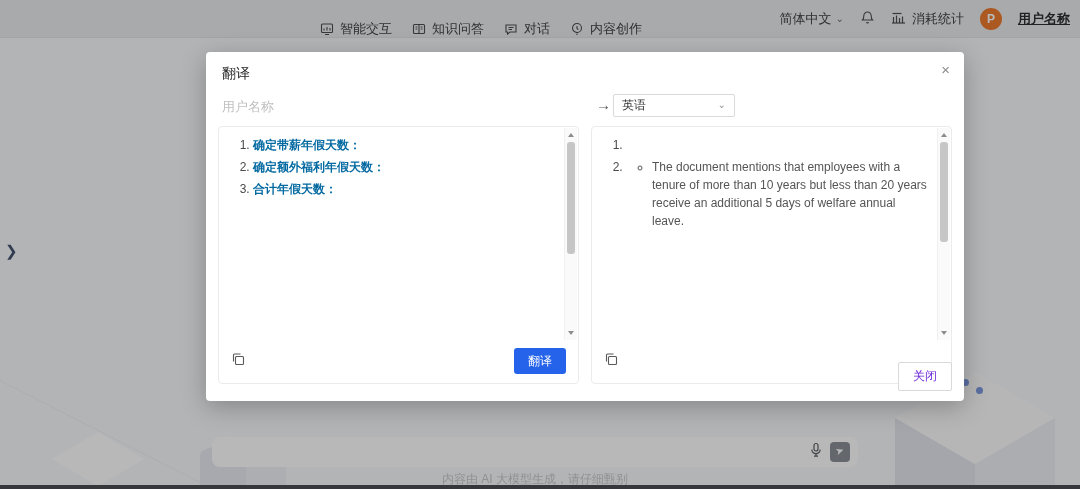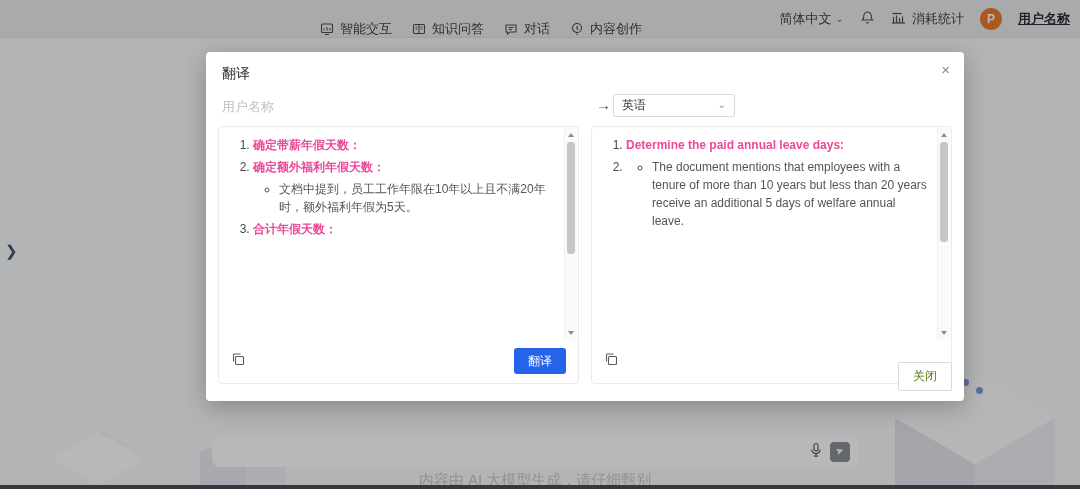--- a/index.html
+++ b/index.html
@@ -40,21 +40,21 @@
   .d-dot{width:7px;height:7px;border-radius:50%;background:#7d9ae0;}
   .d-cube{left:52px;top:432px;width:92px;height:54px;background:#ffffff;clip-path:polygon(50% 0,100% 50%,50% 100%,0 50%);}
   .d-cyl1{left:200px;top:446px;width:46px;height:60px;background:#e9ebf1;border-radius:23px/9px;}
   .d-cyl2{left:246px;top:460px;width:40px;height:50px;background:#eff1f6;border-radius:20px/8px;}
 
   .chat-input{position:absolute;left:212px;top:437px;width:646px;height:30px;background:#ffffff;
               border-radius:8px;box-sizing:border-box;display:flex;align-items:center;justify-content:flex-end;
               gap:8px;padding-right:8px;}
   .send-btn{width:20px;height:20px;border-radius:4px;background:#8b9097;display:flex;align-items:center;justify-content:center;}
   .send-btn span{color:#fff;font-size:10px;line-height:1;transform:rotate(-18deg) translateY(-1px);}
-  .disclaimer{position:absolute;left:212px;top:471px;width:646px;text-align:center;font-size:15px;color:#c8c9cc;}
+  .disclaimer{position:absolute;left:212px;top:471px;width:646px;text-align:center;font-size:12px;color:#c8c9cc;}
   .bottom-strip{position:absolute;left:0;top:485px;width:1080px;height:4px;background:#4a4d52;}
 
   
   .overlay{position:absolute;left:0;top:0;width:1080px;height:489px;background:rgba(0,0,0,0.28);z-index:10;}
 
   
   .modal{position:absolute;left:160px;top:52px;width:758px;height:349px;background:#fff;border-radius:4px;
          box-shadow:0 6px 24px rgba(0,0,0,0.25);z-index:20;box-sizing:border-box;margin-left:46px;}
   .modal-title{position:absolute;left:16px;top:13px;font-size:14px;color:#262626;}
   .modal-close{position:absolute;right:14px;top:10px;font-size:15px;color:#8c8c8c;cursor:pointer;line-height:1;}
@@ -66,35 +66,35 @@
               padding:0 8px;font-size:12px;color:#333;background:#fff;cursor:pointer;}
   .tgt-select .chev{font-size:10px;color:#999;transform:translateY(-1px);}
 
   .panels{position:absolute;left:12px;top:74px;right:12px;height:258px;display:flex;gap:12px;}
   .panel{flex:1;border:1px solid #ebebeb;border-radius:4px;position:relative;box-sizing:border-box;background:#fff;}
   .text-area{position:absolute;left:0;top:0;right:0;height:214px;overflow:hidden;
              padding:9px 24px 0 12px;box-sizing:border-box;font-size:12px;line-height:1.5;color:#4a4a4a;}
   .text-area p{margin:0 0 6px;}
   .text-area ol{margin:0;padding-left:22px;}
   .text-area ol>li{margin-bottom:4px;}
-  .text-area strong{color:#ec4899;}
+  .text-area strong{color:#0369a1;}
   .text-area ul{list-style:circle;margin:4px 0 4px;padding-left:26px;color:#555;}
   .text-area ul>li{margin-bottom:3px;}
   .sb{position:absolute;top:1px;right:1px;bottom:43px;width:12px;background:#fafafa;border-left:1px solid #f0f0f0;}
   .sb .tri-up,.sb .tri-dn{position:absolute;left:3px;width:0;height:0;border-left:3px solid transparent;border-right:3px solid transparent;}
   .sb .tri-up{top:5px;border-bottom:4px solid #8c8c8c;}
   .sb .tri-dn{bottom:5px;border-top:4px solid #8c8c8c;}
   .sb .thumb{position:absolute;left:2px;width:8px;background:#c6c6c6;border-radius:3px;}
   .panel-footer{position:absolute;left:12px;right:12px;bottom:8px;height:28px;display:flex;align-items:center;justify-content:space-between;}
   .copy-icon{cursor:pointer;display:block;}
   .translate-btn{width:52px;height:26px;background:#2563eb;border:none;border-radius:3px;color:#fff;
                  font-size:12px;cursor:pointer;display:flex;align-items:center;justify-content:center;
                  font-family:inherit;}
   .modal-footer-btn{position:absolute;right:12px;bottom:10px;padding:5px 14px;background:#fff;border:1px solid #d9d9d9;
-              border-radius:2px;font-size:12px;color:#4d7c0f;cursor:pointer;font-family:inherit;}
+              border-radius:2px;font-size:12px;color:#6d28d9;cursor:pointer;font-family:inherit;}
 </style>
 </head>
 <body>
 
 <div class="stage">
 
   <div class="topbar">
     <div class="nav">
       <div class="nav-item">
         <span>
@@ -204,23 +204,20 @@
     <div class="panels">
 
       <div class="panel">
         <div class="text-area">
           <ol>
             <li>
               <strong>确定带薪年假天数：</strong>
             </li>
             <li>
               <strong>确定额外福利年假天数：</strong>
-              <ul>
-                  <li>文档中提到，员工工作年限在10年以上且不满20年时，额外福利年假为5天。</li>
-                </ul>
             </li>
             <li>
               <strong>合计年假天数：</strong>
               
             </li>
           </ol>
 
         </div>
         <div class="sb">
           <div class="tri-up"></div>
@@ -235,21 +232,20 @@
               </svg>
           </span>
           <button class="translate-btn">翻译</button>
         </div>
       </div>
 
       <div class="panel">
         <div class="text-area">
           <ol>
             <li>
-              <strong>Determine the paid annual leave days:</strong>
             </li>
             <li>
               <ul>
                   <li>The document mentions that employees with a tenure of more than 10 years but less than 20 years receive an additional 5 days of welfare annual leave.</li>
                 </ul>
             </li>
           </ol>
         </div>
         <div class="sb">
           <div class="tri-up"></div>

